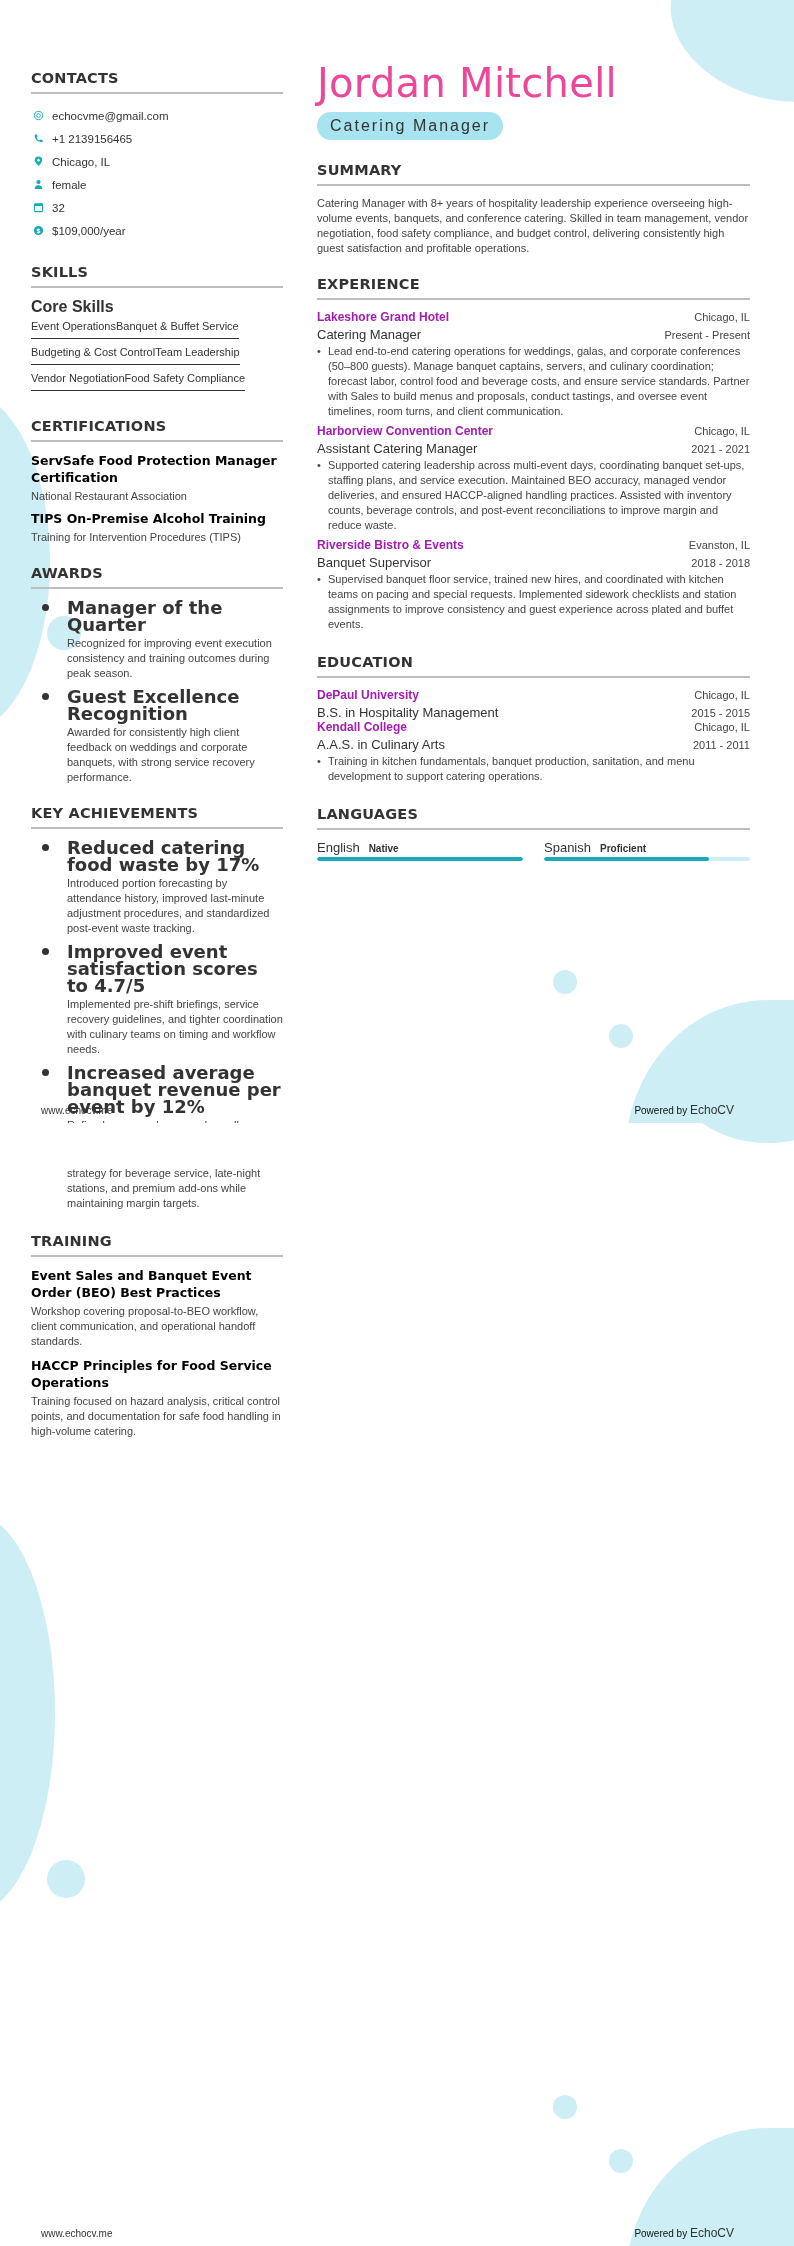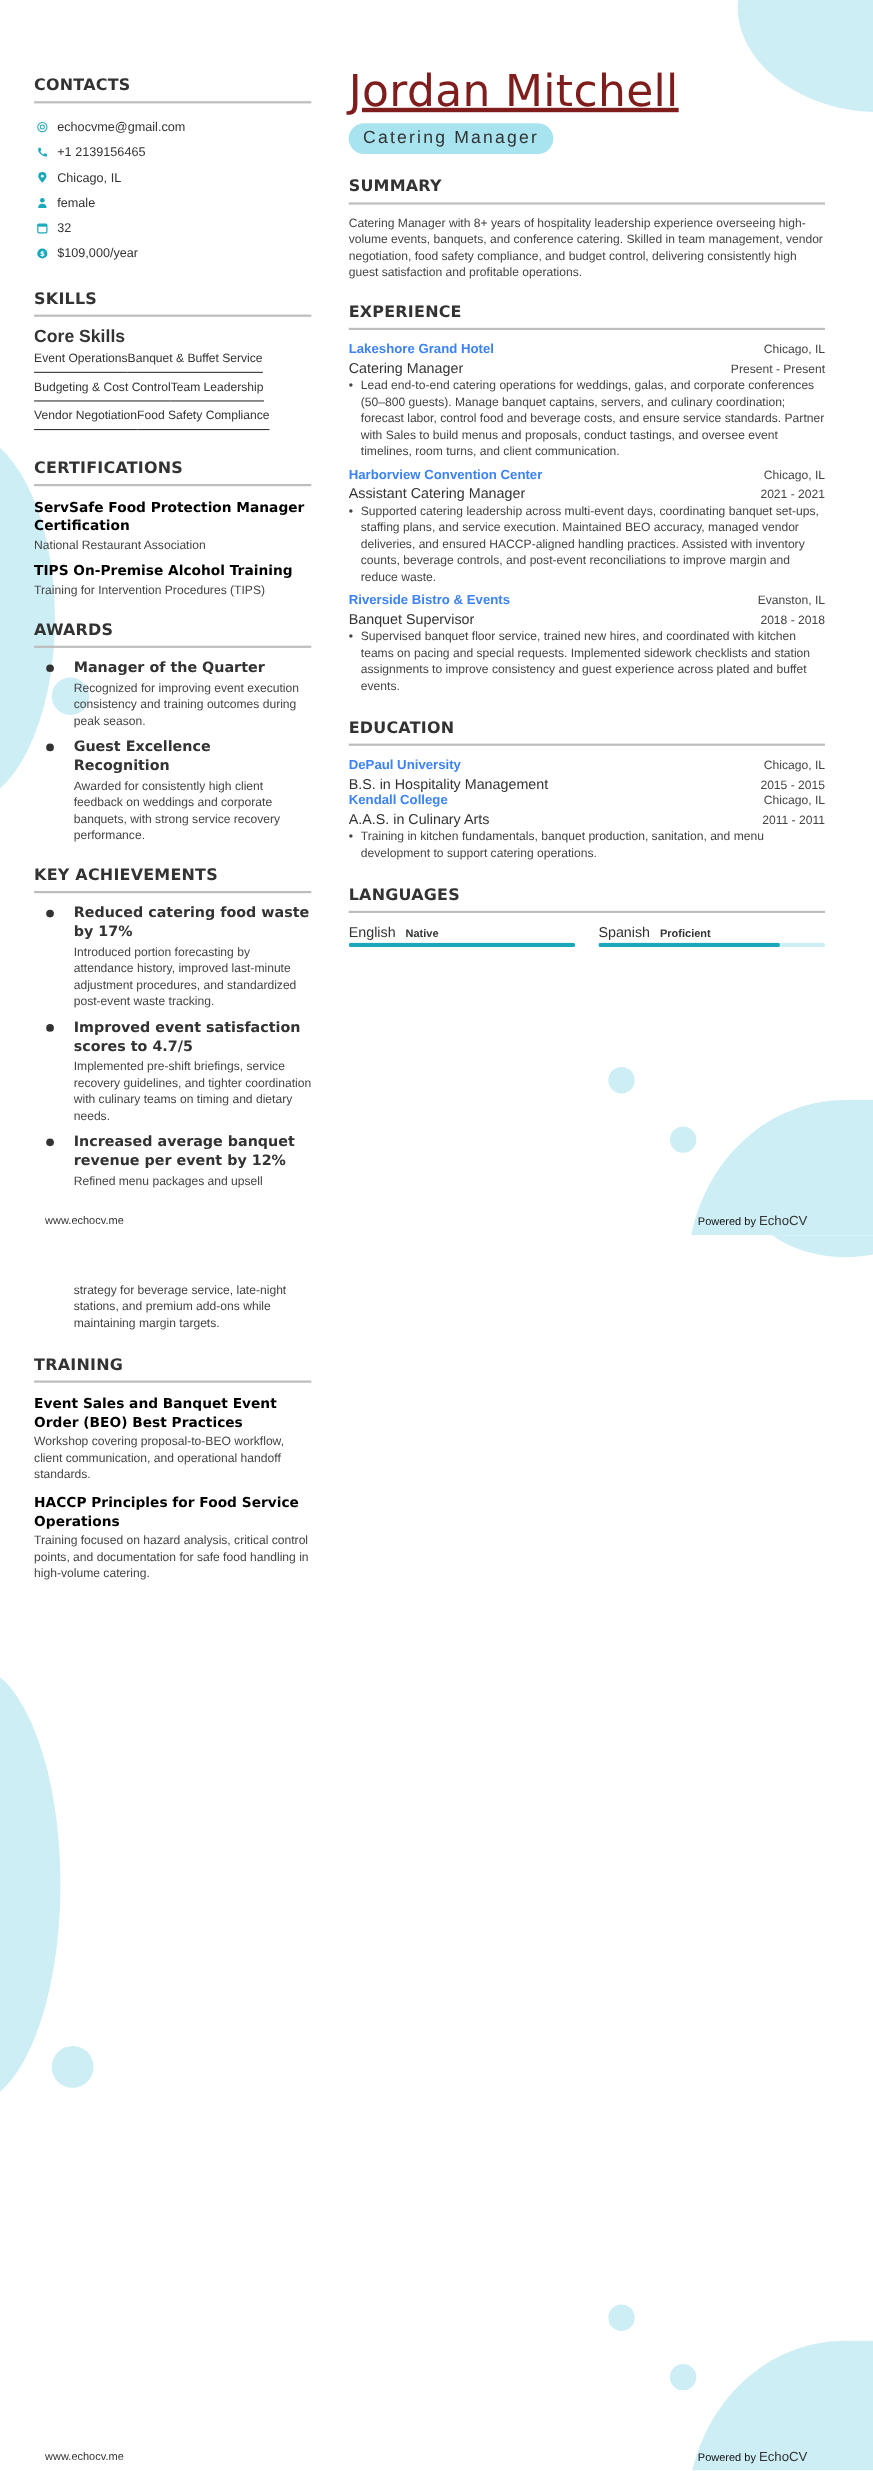--- a/index.html
+++ b/index.html
@@ -27,30 +27,30 @@
 
   .skills-sub { font-weight: bold; font-size: 16px; color: #333; margin-bottom: 4px; }
   .skills-wrap { display: flex; flex-wrap: wrap; column-gap: 0; }
   .skill-tag { font-size: 11px; color: #333; padding-bottom: 6px; border-bottom: 1.5px solid #333; margin-bottom: 7px; white-space: nowrap; }
 
   .cert-name { font-family: "DejaVu Sans", sans-serif; font-weight: bold; font-size: 12.5px; color: #000000; line-height: 17px; }
   .cert-org { font-size: 11px; color: #444; margin-top: 4px; margin-bottom: 8px; }
 
   .bul-item { position: relative; padding-left: 36px; margin-bottom: 7px; }
   .bul-item .dotb { position: absolute; left: 11px; top: 5px; width: 7px; height: 7px; border-radius: 50%; background: #333; }
-  .bul-title { font-family: "DejaVu Sans", sans-serif; font-weight: bold; font-size: 13px; color: #333; line-height: 17px; }
+  .bul-title { font-family: "DejaVu Sans", sans-serif; font-weight: bold; font-size: 18px; color: #333; line-height: 17px; }
   .bul-desc { font-size: 11px; color: #444; line-height: 15px; margin-top: 3px; }
 
-  .name { font-family: "DejaVu Sans", sans-serif; font-size: 40px; color: #7f1d1d; letter-spacing: 0.3px; line-height: 46px; text-decoration: underline; }
+  .name { font-family: "DejaVu Sans", sans-serif; font-size: 40px; color: #ec4899; letter-spacing: 0.3px; line-height: 46px; }
   .title-badge { display: inline-block; background: #a8e4ef; border-radius: 16px; padding: 5px 13px; font-size: 16px; letter-spacing: 2px; color: #333; margin-top: 6px; }
 
   .summary-text { font-size: 11px; color: #444; line-height: 15px; }
 
   .entry-head { display: flex; justify-content: space-between; align-items: baseline; }
-  .entry-org { font-weight: bold; font-size: 12px; color: #3b82f6; }
+  .entry-org { font-weight: bold; font-size: 12px; color: #a21caf; }
   .entry-loc { font-size: 11px; color: #444; }
   .entry-role { font-size: 13px; color: #333; }
   .entry-date { font-size: 11px; color: #444; }
   .entry-bullet { position: relative; padding-left: 11px; font-size: 11px; color: #444; line-height: 15px; margin-top: 2px; margin-bottom: 5px; }
   .entry-bullet::before { content: "•"; position: absolute; left: 0; top: 0; }
 
   .lang-row { display: flex; justify-content: space-between; }
   .lang { width: 206px; }
   .lang-label { display: flex; align-items: baseline; gap: 9px; }
   .lang-name { font-size: 13px; color: #333; }
@@ -168,21 +168,21 @@
 
       <div class="sec-title" style="margin-top:20px;">KEY ACHIEVEMENTS</div>
       <div class="bul-item">
         <span class="dotb"></span>
         <div class="bul-title">Reduced catering food waste by 17%</div>
         <div class="bul-desc">Introduced portion forecasting by attendance history, improved last-minute adjustment procedures, and standardized post-event waste tracking.</div>
       </div>
       <div class="bul-item">
         <span class="dotb"></span>
         <div class="bul-title">Improved event satisfaction scores to 4.7/5</div>
-        <div class="bul-desc">Implemented pre-shift briefings, service recovery guidelines, and tighter coordination with culinary teams on timing and dietary needs.</div>
+        <div class="bul-desc">Implemented pre-shift briefings, service recovery guidelines, and tighter coordination with culinary teams on timing and workflow needs.</div>
       </div>
       <div class="bul-item">
         <span class="dotb"></span>
         <div class="bul-title">Increased average banquet revenue per event by 12%</div>
         <div class="bul-desc">Refined menu packages and upsell</div>
       </div>
     </div>
 
     <div class="right-col" style="top:60px;">
       <div class="name">Jordan Mitchell</div>

